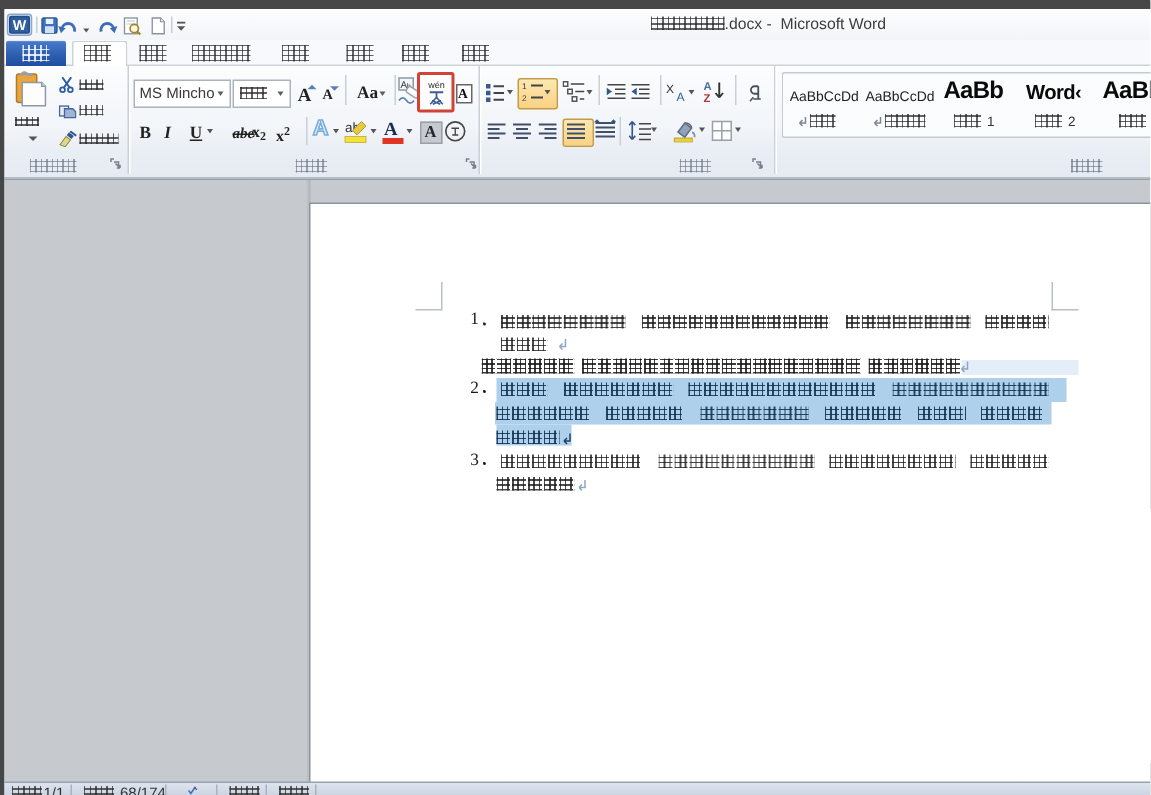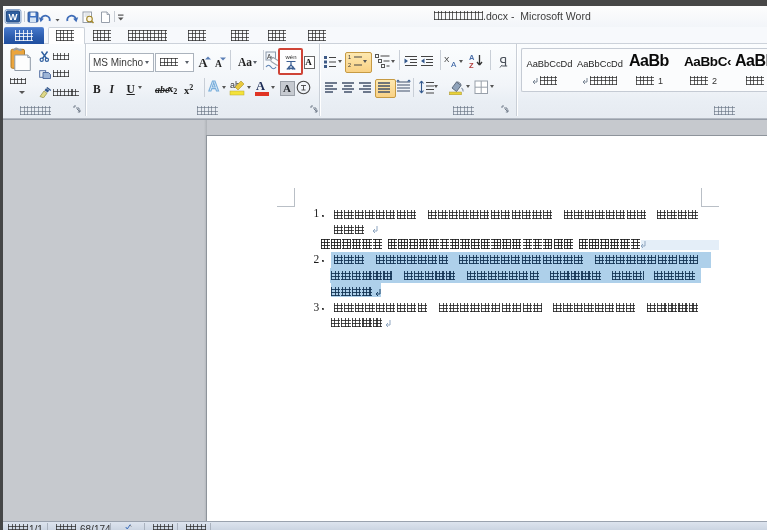--- a/index.html
+++ b/index.html
@@ -276,21 +276,21 @@
   </svg>
 <div class="k" style="left:540px;top:76px;width:17px;height:9px;"></div>
 <div class="abs" style="left:577px;top:58.5px;font-size:9.3px;color:#222;">AaBbCcDd</div>
 <svg class="abs" style="left:581px;top:77px;" width="8" height="8" viewBox="0 0 8 8">
     <path d="M6 1 v4 h-4 M2 5 l2-2 M2 5 l2 2" stroke="#7a8694" stroke-width="1" fill="none"></path>
   </svg>
 <div class="k" style="left:590px;top:76px;width:27px;height:9px;"></div>
 <div class="abs" style="left:629px;top:52px;font-size:16px;font-weight:bold;color:#0a0a0a;letter-spacing:-0.5px;">AaBb</div>
 <div class="k" style="left:636px;top:76px;width:18px;height:9px;"></div>
 <div class="abs" style="left:658px;top:76px;font-size:9px;color:#333;">1</div>
-<div class="abs" style="left:684px;top:54px;font-size:13.5px;font-weight:bold;color:#0a0a0a;letter-spacing:-0.4px;">AaBbC‹</div>
+<div class="abs" style="left:684px;top:54px;font-size:13.5px;font-weight:bold;color:#0a0a0a;letter-spacing:-0.4px;">Word‹</div>
 <div class="k" style="left:690px;top:76px;width:18px;height:9px;"></div>
 <div class="abs" style="left:712px;top:76px;font-size:9px;color:#333;">2</div>
 <div class="abs" style="left:735px;top:52px;font-size:16px;font-weight:bold;color:#0a0a0a;letter-spacing:-0.5px;">AaBb</div>
 <div class="k" style="left:746px;top:76px;width:18px;height:9px;"></div>
 
 <div class="kg" style="left:20px;top:105.5px;width:31px;height:9px;"></div>
 <div class="kg" style="left:197px;top:105.5px;width:21px;height:9px;"></div>
 <div class="kg" style="left:453px;top:105.5px;width:21px;height:9px;"></div>
 <div class="kg" style="left:714px;top:105.5px;width:21px;height:9px;"></div>
 

